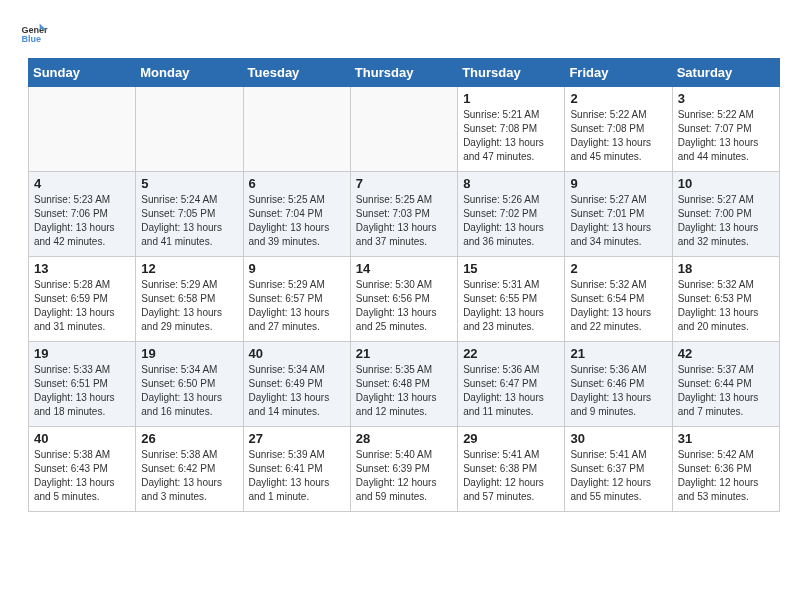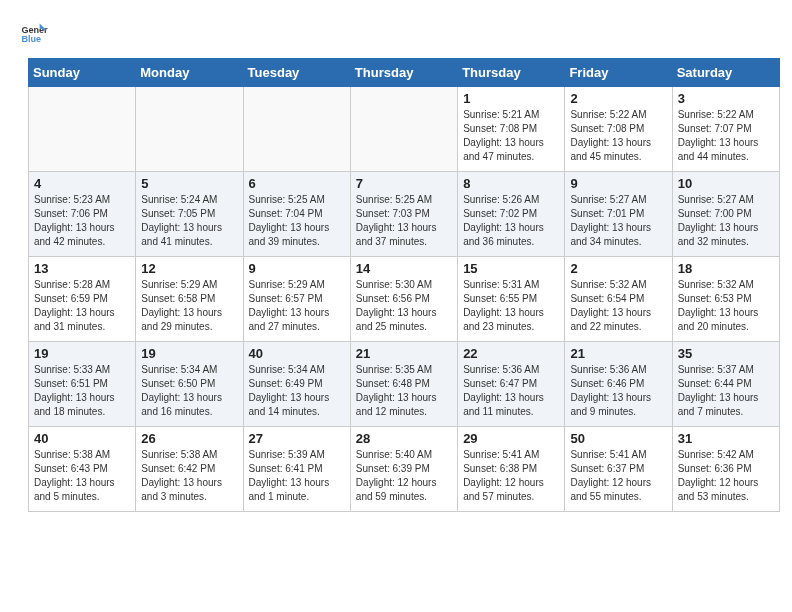--- a/index.html
+++ b/index.html
@@ -205,21 +205,21 @@
         </td>
         <td>
           <span class="day-num">22</span>
           <div class="day-info">Sunrise: 5:36 AM<br>Sunset: 6:47 PM<br>Daylight: 13 hours<br>and 11 minutes.</div>
         </td>
         <td>
           <span class="day-num">21</span>
           <div class="day-info">Sunrise: 5:36 AM<br>Sunset: 6:46 PM<br>Daylight: 13 hours<br>and 9 minutes.</div>
         </td>
         <td>
-          <span class="day-num">35</span>
+          <span class="day-num">42</span>
           <div class="day-info">Sunrise: 5:37 AM<br>Sunset: 6:44 PM<br>Daylight: 13 hours<br>and 7 minutes.</div>
         </td>
       </tr>
       <tr>
         <td>
           <span class="day-num">40</span>
           <div class="day-info">Sunrise: 5:38 AM<br>Sunset: 6:43 PM<br>Daylight: 13 hours<br>and 5 minutes.</div>
         </td>
         <td>
           <span class="day-num">26</span>
@@ -231,21 +231,21 @@
         </td>
         <td>
           <span class="day-num">28</span>
           <div class="day-info">Sunrise: 5:40 AM<br>Sunset: 6:39 PM<br>Daylight: 12 hours<br>and 59 minutes.</div>
         </td>
         <td>
           <span class="day-num">29</span>
           <div class="day-info">Sunrise: 5:41 AM<br>Sunset: 6:38 PM<br>Daylight: 12 hours<br>and 57 minutes.</div>
         </td>
         <td>
-          <span class="day-num">50</span>
+          <span class="day-num">30</span>
           <div class="day-info">Sunrise: 5:41 AM<br>Sunset: 6:37 PM<br>Daylight: 12 hours<br>and 55 minutes.</div>
         </td>
         <td>
           <span class="day-num">31</span>
           <div class="day-info">Sunrise: 5:42 AM<br>Sunset: 6:36 PM<br>Daylight: 12 hours<br>and 53 minutes.</div>
         </td>
       </tr>
     </tbody>
 </table>
 

